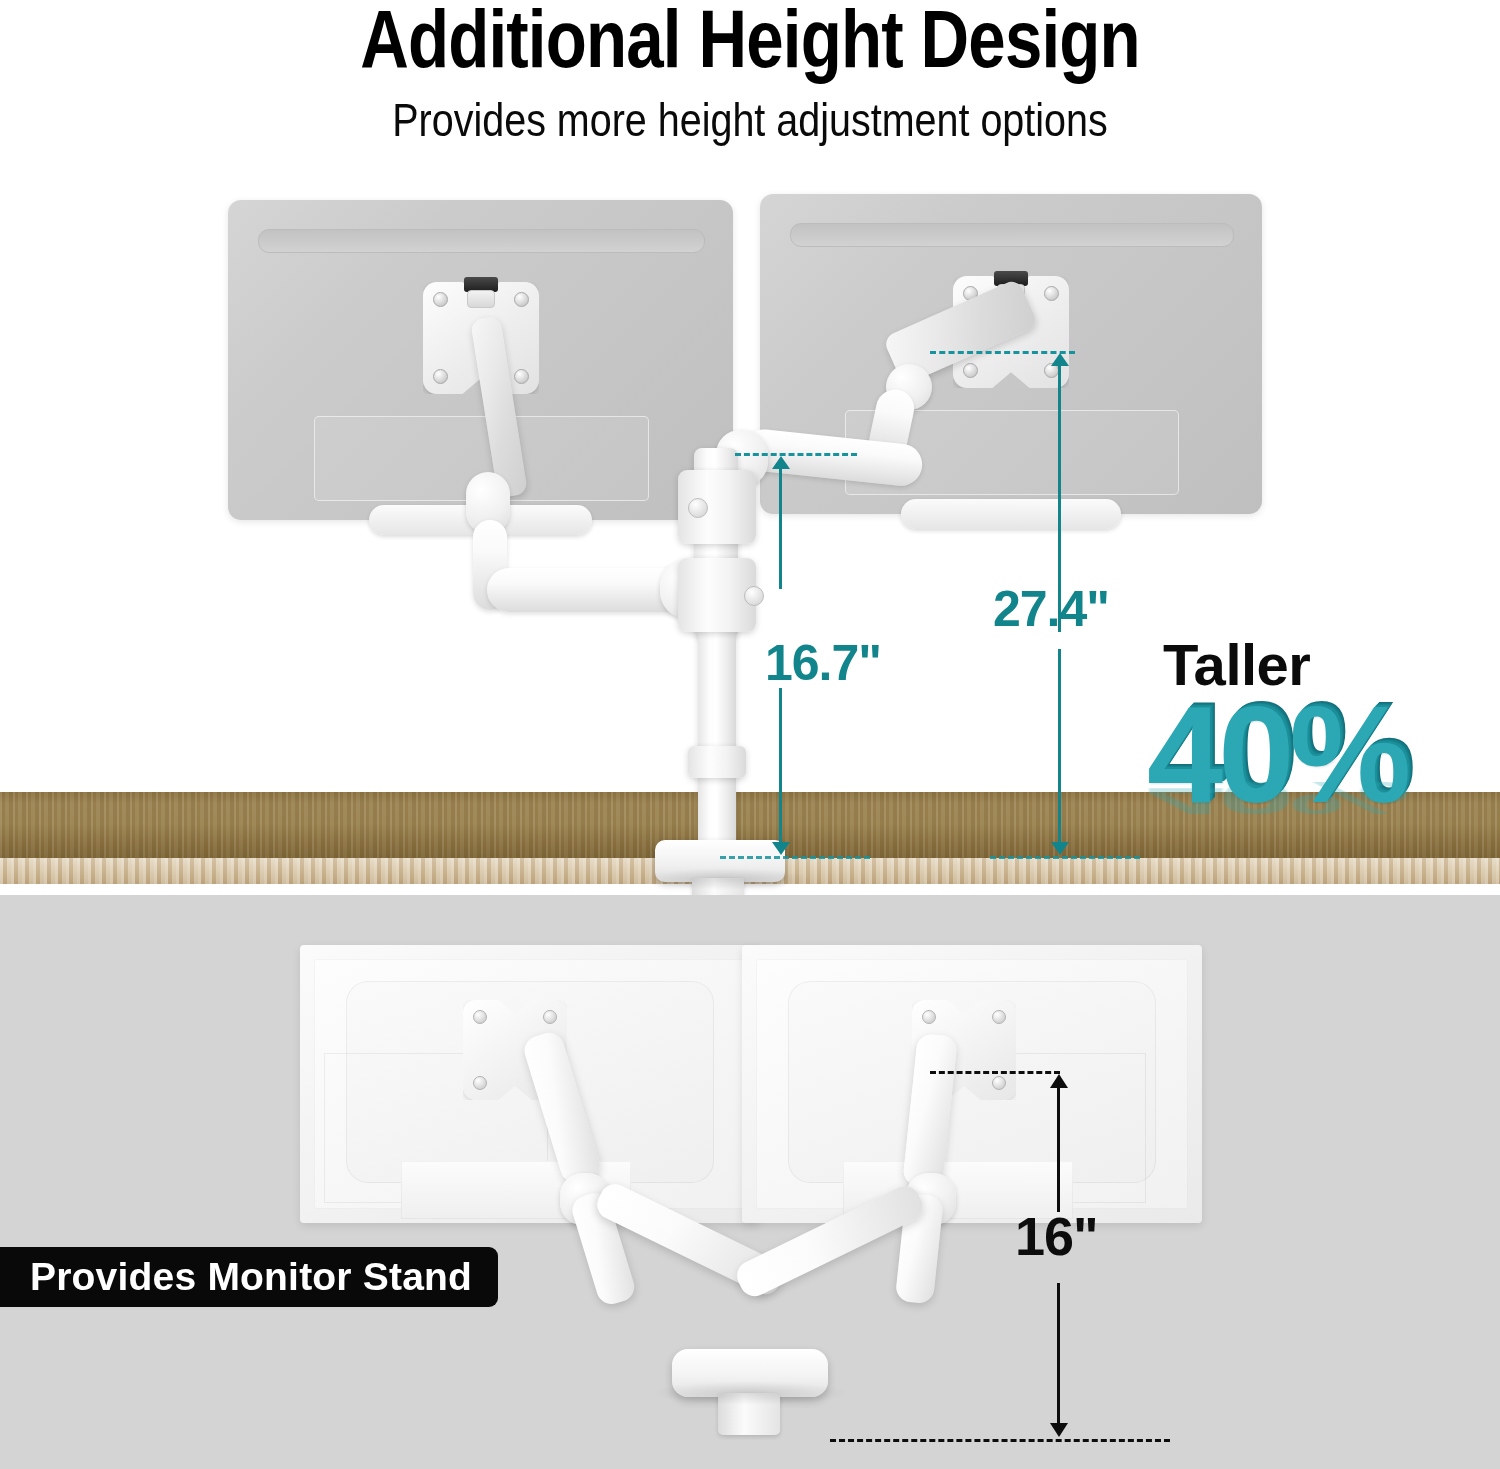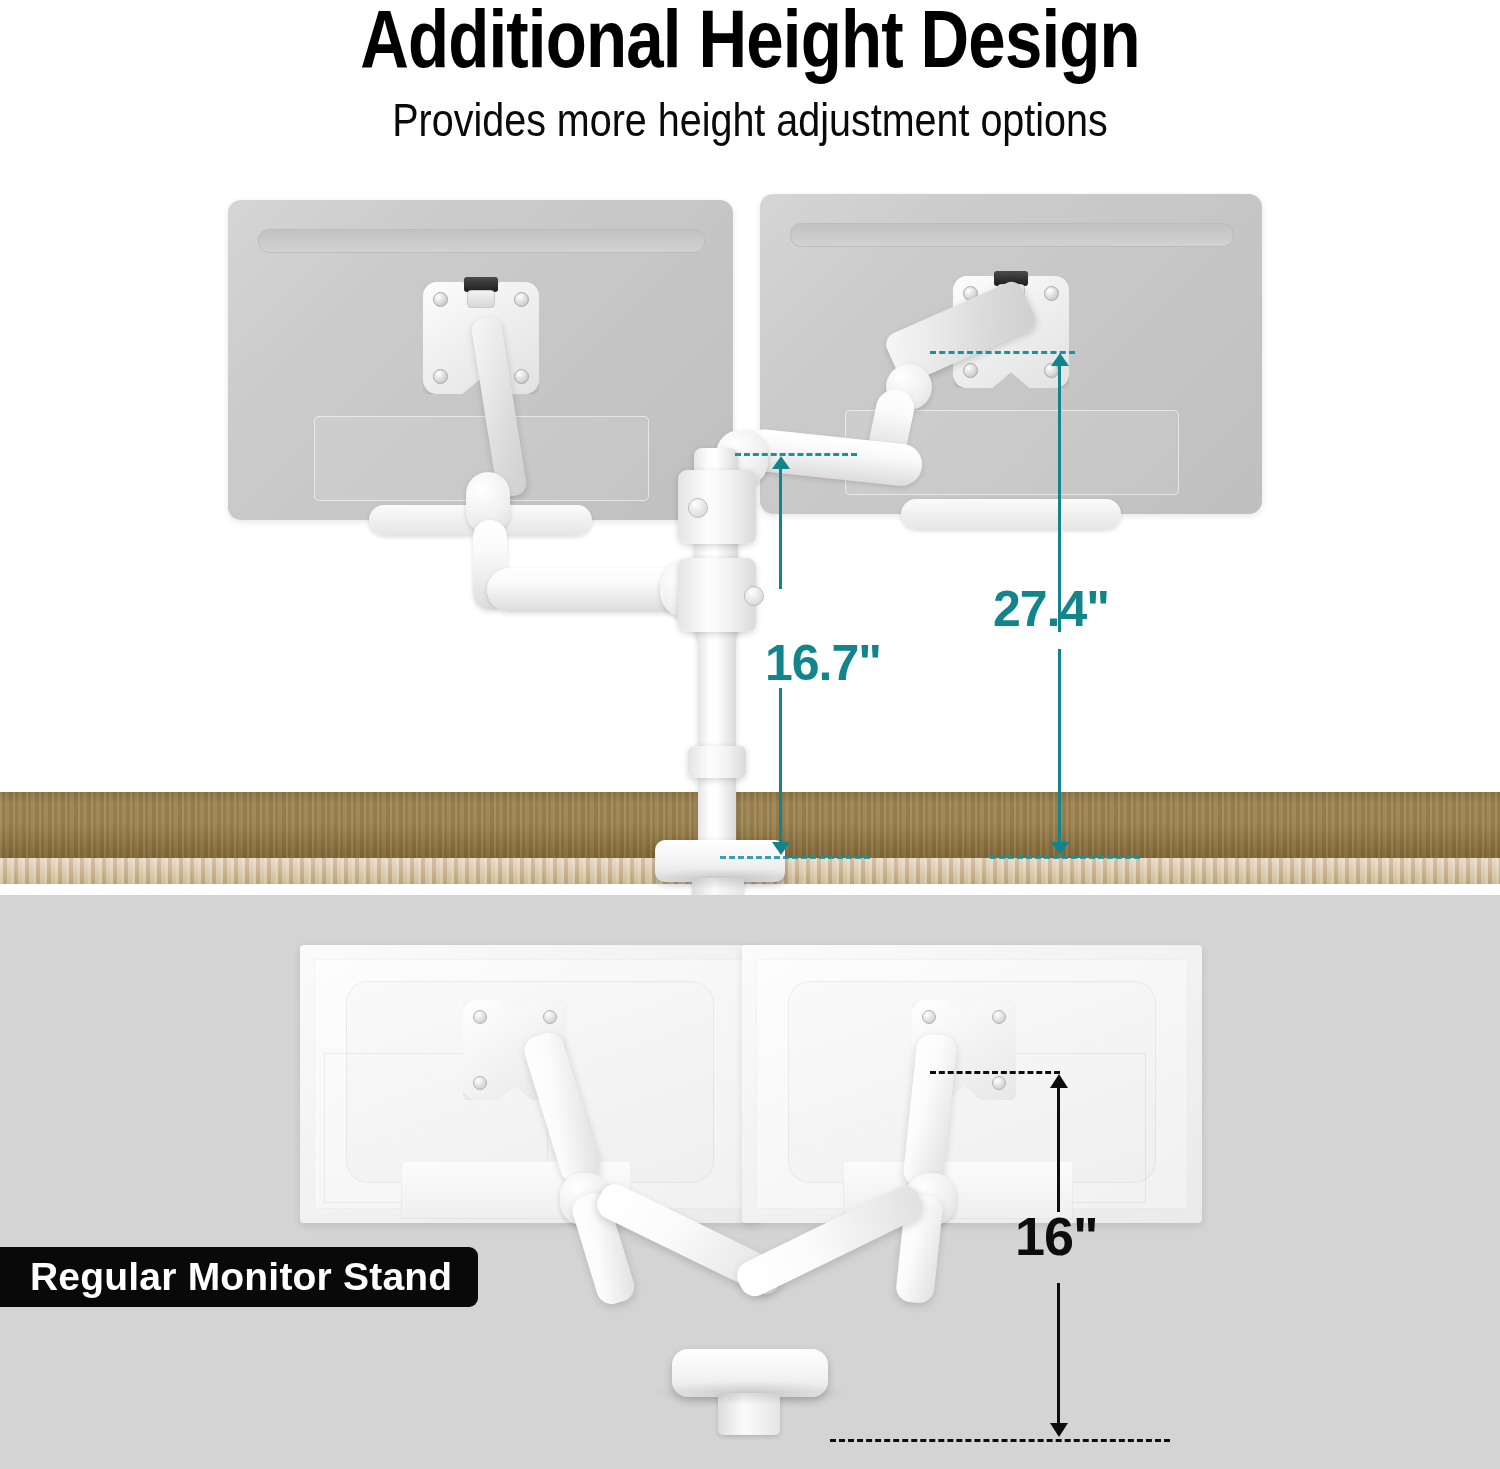--- a/index.html
+++ b/index.html
@@ -233,20 +233,25 @@
     <div class="mdash" style="left:735px;top:285px;width:122px;"></div>
     <div class="arrowUp" style="left:772px;top:288px;"></div>
     <div class="mline" style="left:779px;top:299px;height:122px;"></div>
     <div class="mlabel" style="left:765px;top:466px;font-size:50px;">16.7"</div>
     <div class="mline" style="left:779px;top:520px;height:160px;"></div>
     <div class="arrowDn" style="left:772px;top:674px;"></div>
     <div class="mdash" style="left:720px;top:688px;width:150px;opacity:.85;"></div>
   </div>
 
 
+  <div id="tallerWrap">
+    <div id="tallerWord">Taller</div>
+    <div id="pct">40%</div>
+    <div id="pctRefl">40%</div>
+  </div>
 
   <div id="panelBot">
 
     <div class="desk" id="deskBot">
       
       
     </div>
 
     <div class="monB" style="left:300px;top:50px;width:460px;height:278px;">
       <div class="bez"></div>
@@ -292,15 +297,15 @@
 
     <div class="bdash" style="left:930px;top:176px;width:130px;"></div>
     <div class="barrowUp" style="left:1050px;top:179px;"></div>
     <div class="bline" style="left:1057px;top:191px;height:126px;"></div>
     <div class="blabel" style="left:1015px;top:310px;font-size:54px;">16"</div>
     <div class="bline" style="left:1057px;top:388px;height:146px;"></div>
     <div class="barrowDn" style="left:1050px;top:528px;"></div>
     <div class="bdash" style="left:830px;top:544px;width:340px;"></div>
   </div>
 
-  <div class="badge" id="badgeRegular">Regular Monitor Stand</div>
+  <div class="badge" id="badgeRegular">Provides Monitor Stand</div>
 
 </div>
 
 </body></html>

